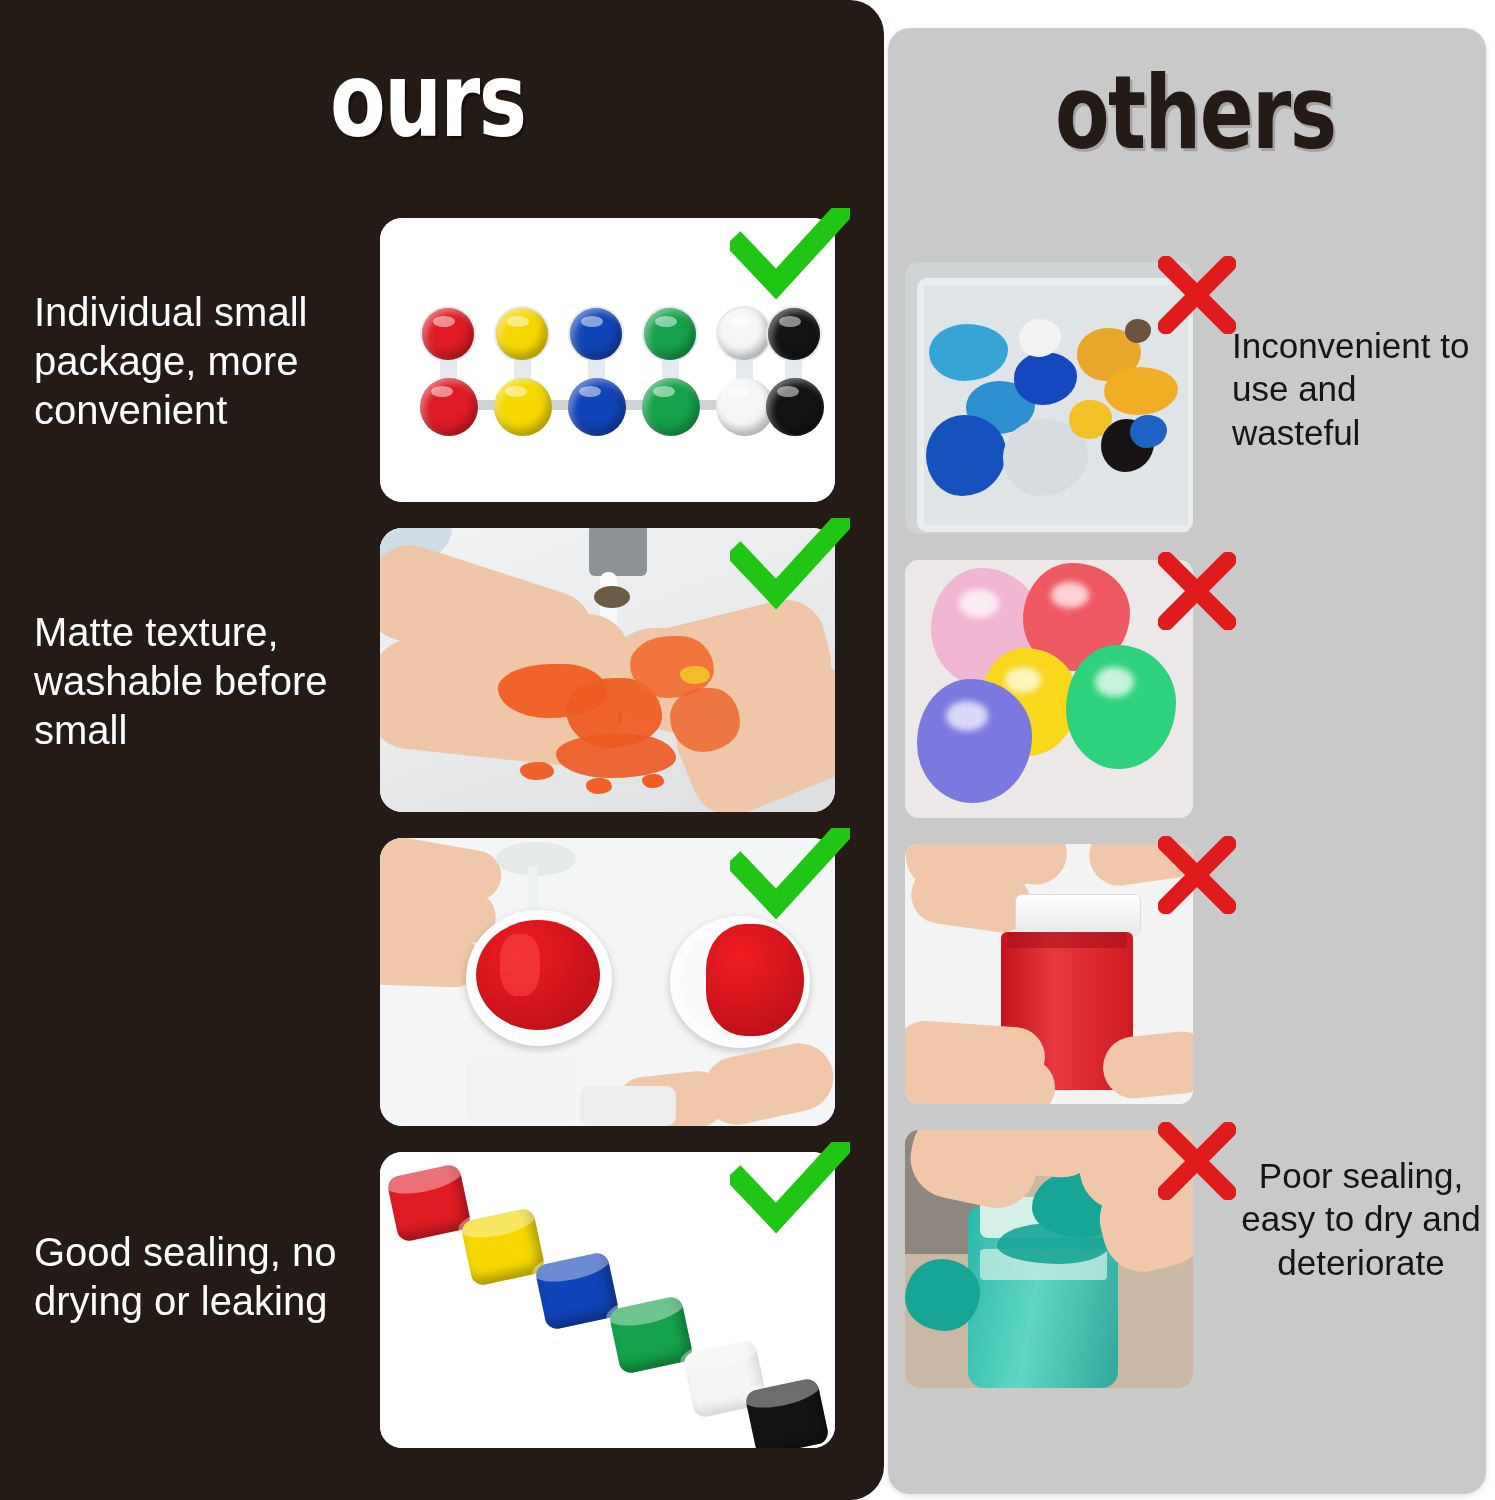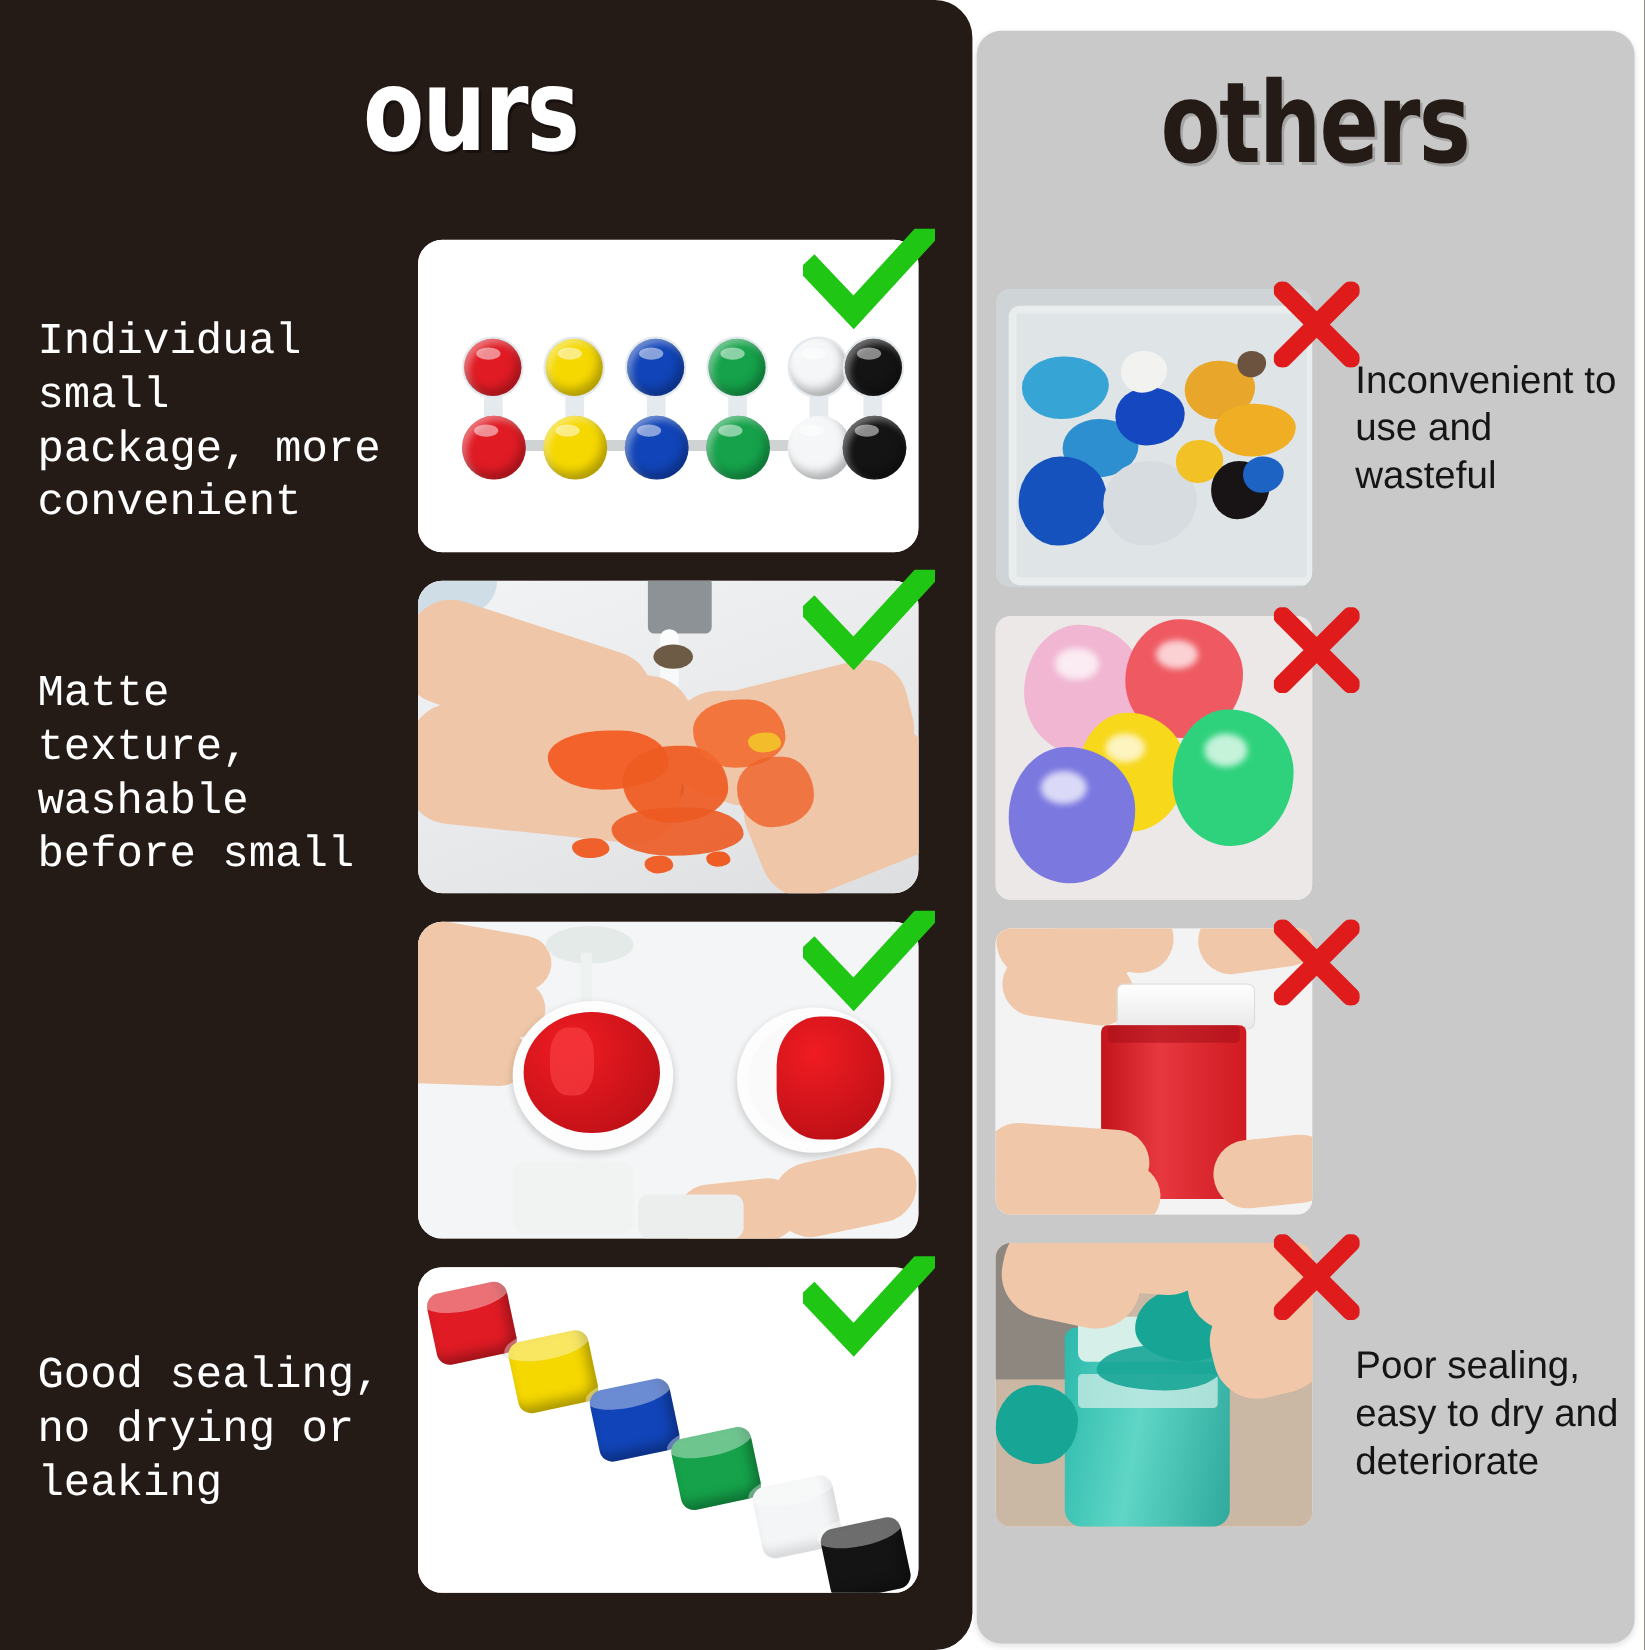--- a/index.html
+++ b/index.html
@@ -59,21 +59,21 @@
     transform:scaleX(.82);letter-spacing:-1px;
     text-shadow:2px 2px 0 rgba(0,0,0,.25);
   }
 
   
   .ours-label{
     position:absolute;left:34px;
     width:330px;
     color:#ffffff;
     font-size:40px;line-height:1.22;
-    font-family:Liberation Mono, monospace;
+    font-family:Liberation Sans, sans-serif;
   }
   .ours-card{
     position:absolute;left:380px;
     width:455px;
     background:#ffffff;
     border-radius:22px;
     overflow:hidden;
   }
 
   
@@ -370,15 +370,15 @@
       <div class="finger" style="left:28%;top:-12%;width:40%;height:30%;transform:rotate(4deg);"></div>
       <div class="finger" style="left:60%;top:-10%;width:42%;height:40%;transform:rotate(-8deg);"></div>
       <div class="finger" style="left:68%;top:18%;width:36%;height:36%;transform:rotate(-14deg);"></div>
     </div>
   </div>
 
   <svg class="mark" style="left:1158px;top:1122px;width:78px;height:78px;" viewBox="0 0 78 78">
     <path d="M8 8 L70 70 M70 8 L8 70" stroke="#e01b1b" stroke-width="17" fill="none" stroke-linecap="round"></path>
   </svg>
 
-  <div class="others-label" style="top:1220px;">Poor sealing, easy to dry and deteriorate</div>
+  <div class="others-label" style="top:1154px;text-align:center;">Poor sealing, easy to dry and deteriorate</div>
 
 </div>
 
 </body></html>

